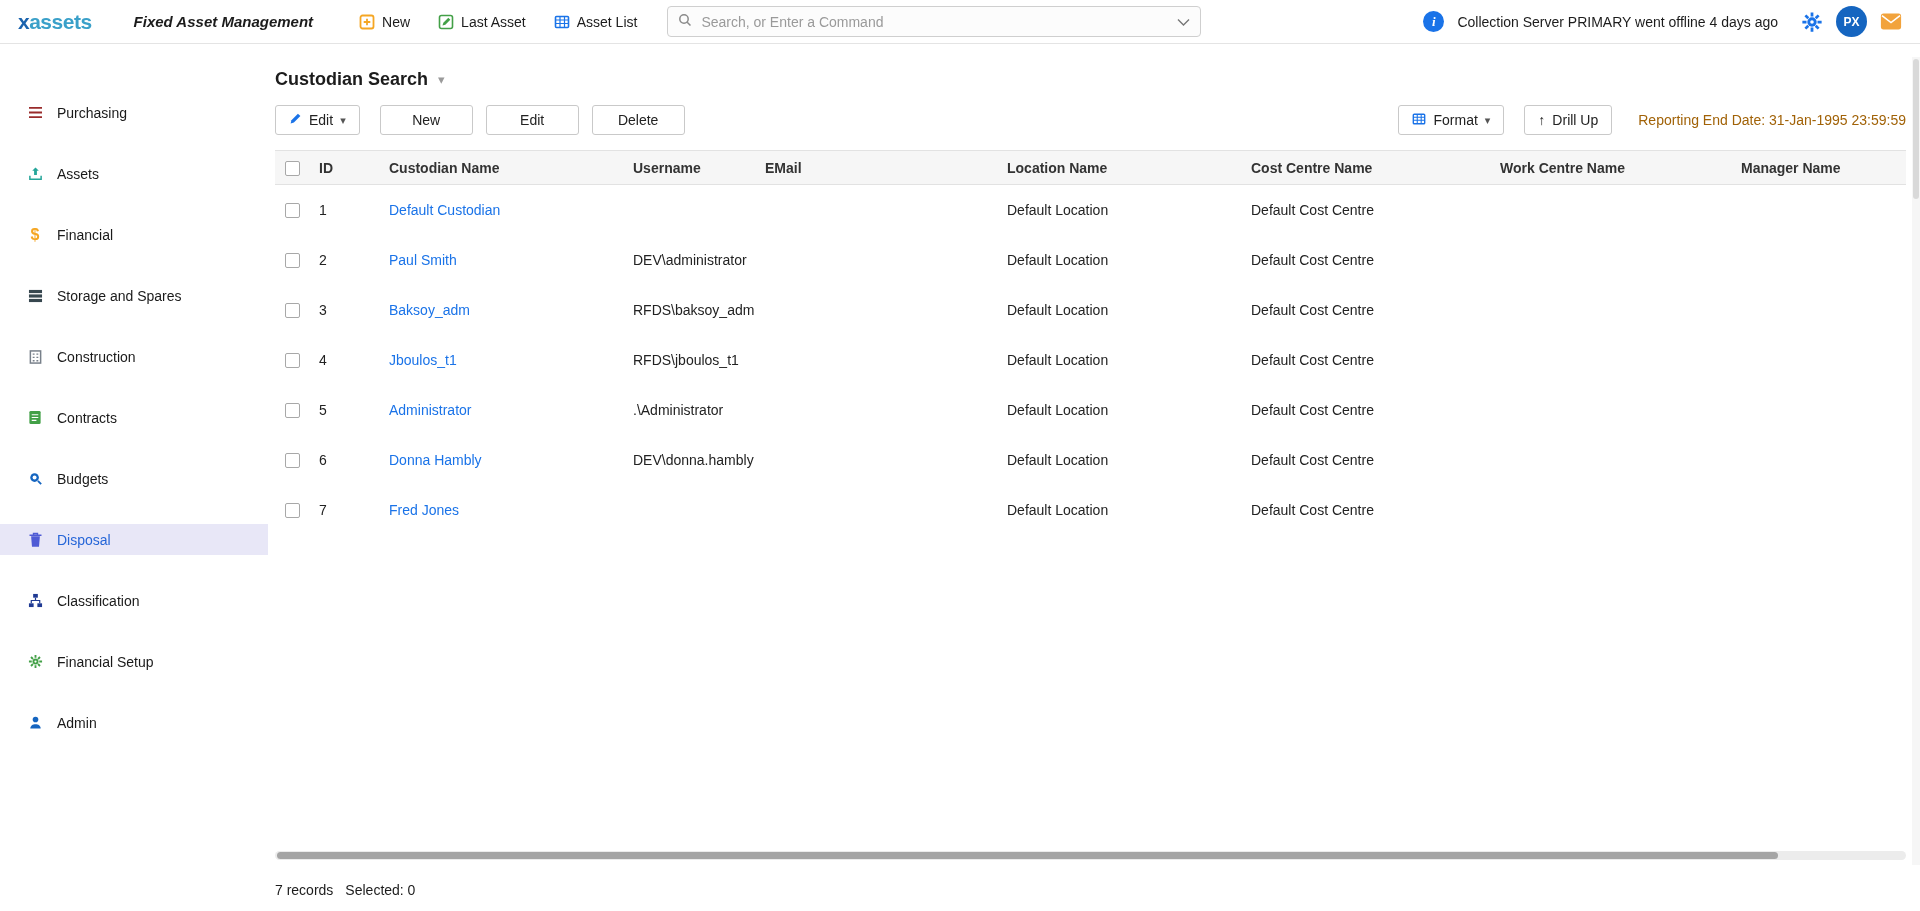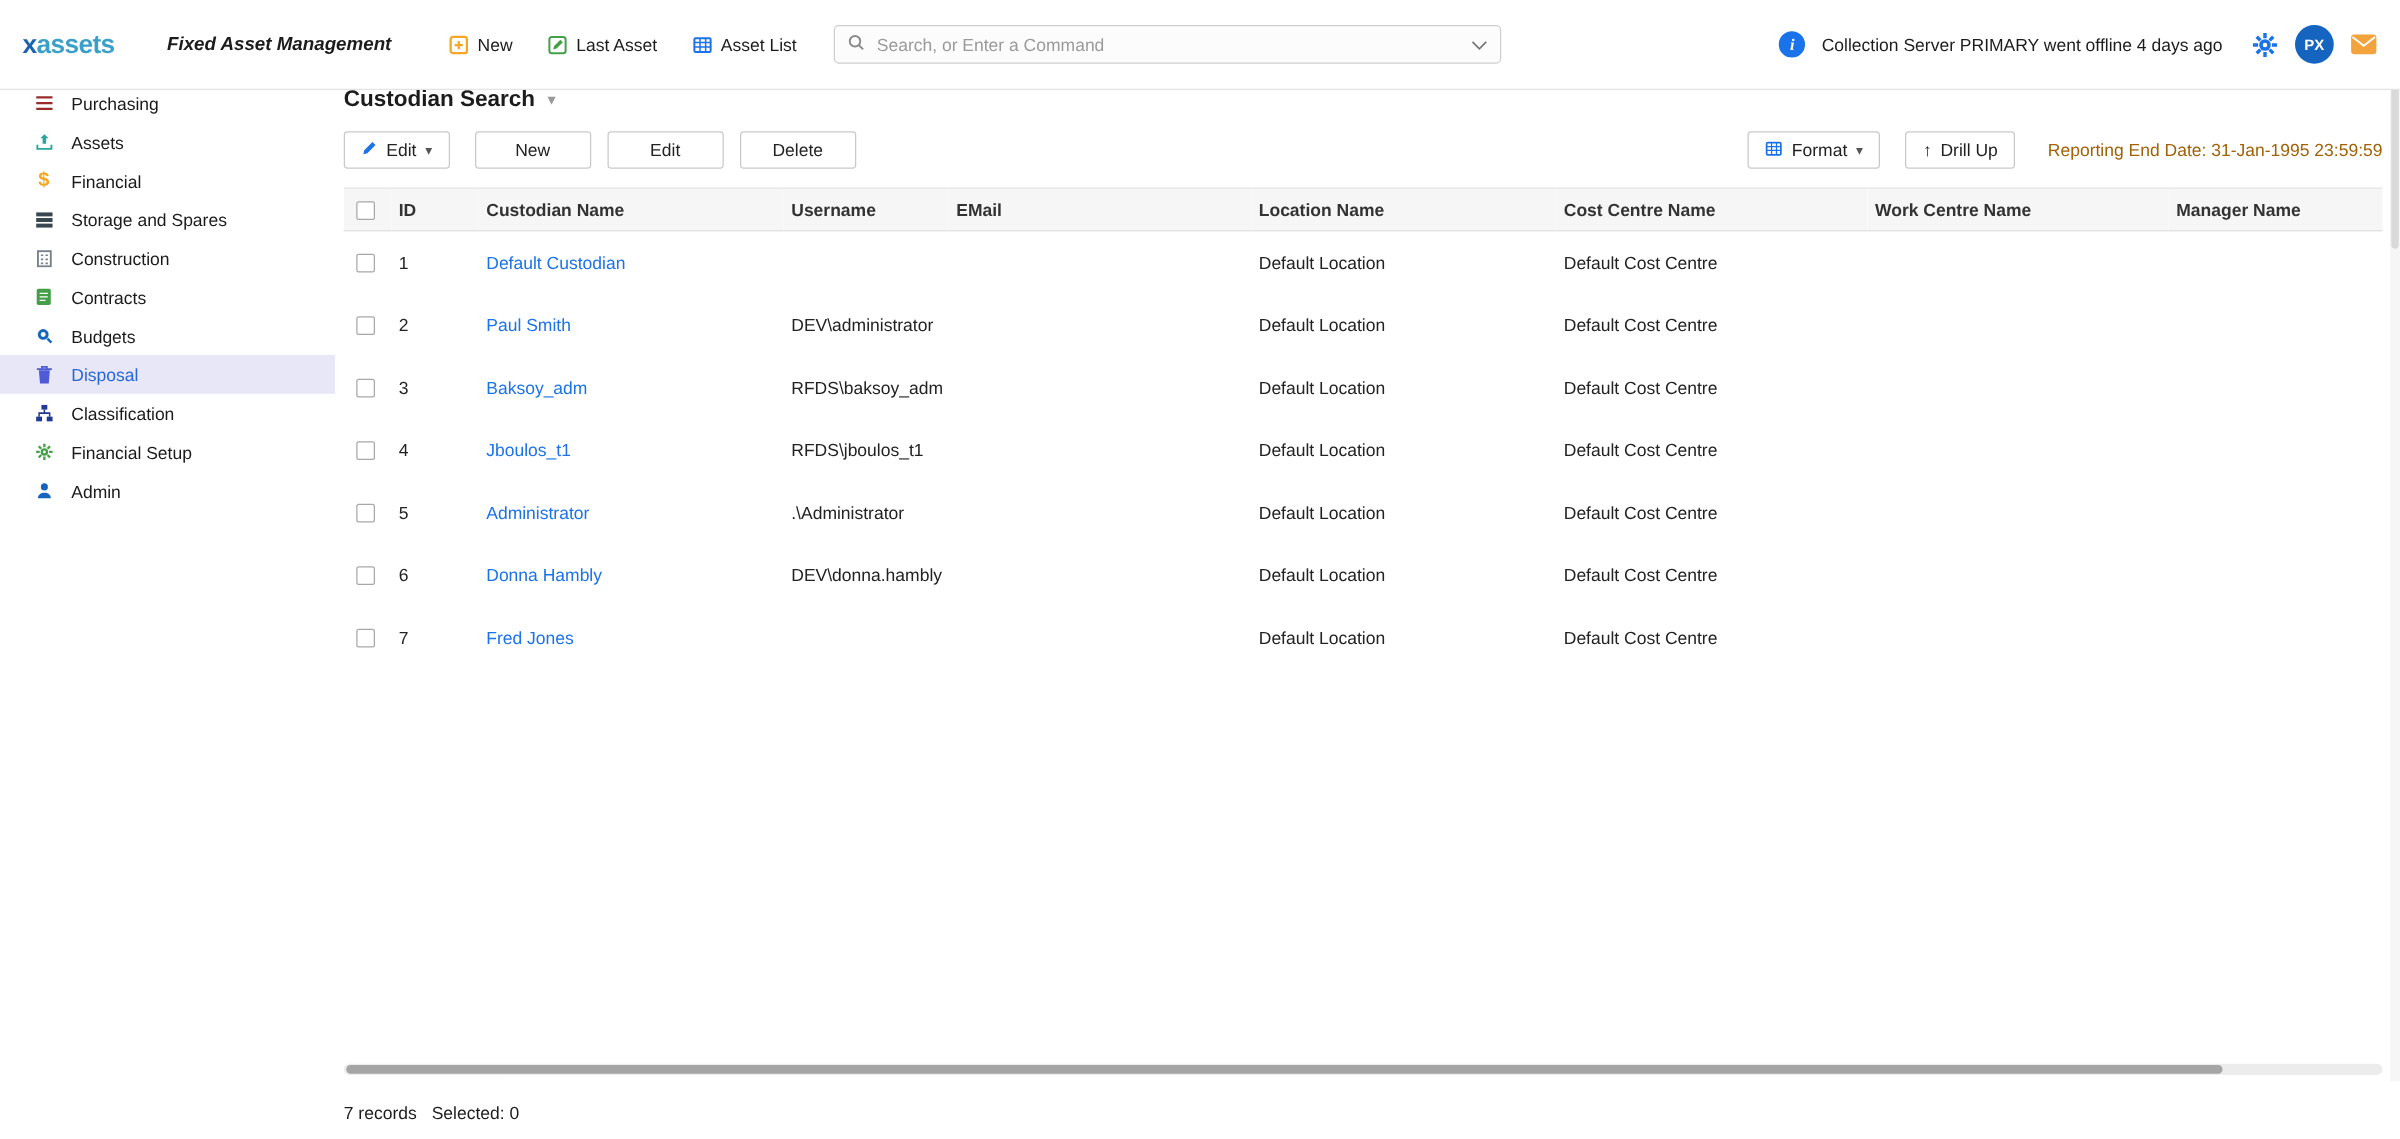--- a/index.html
+++ b/index.html
@@ -5,21 +5,21 @@
   * { box-sizing: border-box; margin: 0; padding: 0; }
   html, body { width: 1920px; height: 911px; overflow: hidden; }
   body {
     font-family: "Liberation Sans", "DejaVu Sans", sans-serif;
     font-size: 14px; color: #222; background: #fff; position: relative;
   }
   .clickable { cursor: pointer; }
 
   
   .topbar {
-    position: absolute; top: 0; left: 0; right: 0; height: 72px;
+    position: absolute; top: 0; left: 0; right: 0; height: 44px;
     display: flex; align-items: center; padding: 0 18px;
     border-bottom: 1px solid #e4e4e4; background: #fff; z-index: 5;
   }
   .logo { font-size: 21px; font-weight: bold; letter-spacing: -0.5px; cursor: pointer; }
   .logo-x { color: #1b63ae; }
   .logo-rest { color: #3aa0c9; }
   .app-title { margin-left: 42px; font-size: 15px; font-weight: 700; color: #1c1c1c; white-space: nowrap; font-style: italic; }
   .top-links { margin-left: 46px; display: flex; align-items: center; gap: 28px; }
   .top-link { display: inline-flex; align-items: center; gap: 7px; font-size: 14px; color: #1c1c1c; cursor: pointer; white-space: nowrap; }
   .top-link svg { display: block; }
@@ -46,21 +46,21 @@
     width: 31px; height: 31px; border-radius: 50%; background: #1565c0; color: #fff;
     display: inline-flex; align-items: center; justify-content: center;
     font-size: 12px; font-weight: bold; cursor: pointer; flex: none;
   }
   .mail-btn { cursor: pointer; display: inline-flex; }
 
   
   .sidebar { position: absolute; top: 57px; left: 0; width: 268px; bottom: 0; background: #fff; padding-top: 10px; }
   .side-item {
     height: 31px; display: flex; align-items: center; padding-left: 26px;
-    gap: 13px; font-size: 14px; color: #1a1a1a; cursor: pointer; white-space: nowrap;
+    gap: 13px; font-size: 14px; color: #1a1a1a; cursor: pointer; white-space: nowrap; margin-top: 30px;
   }
   .side-item .sicon { width: 18px; display: inline-flex; justify-content: center; align-items: center; flex: none; }
   .side-item.selected { background: #e8e7f7; }
   .side-item.selected .slabel { color: #2666d8; }
   .dollar-glyph { color: #f5a623; font-weight: bold; font-size: 16px; line-height: 1; }
 
   
   .main {
     position: absolute; top: 57px; left: 268px; right: 14px; bottom: 0;
     padding-left: 7px; display: flex; flex-direction: column;

